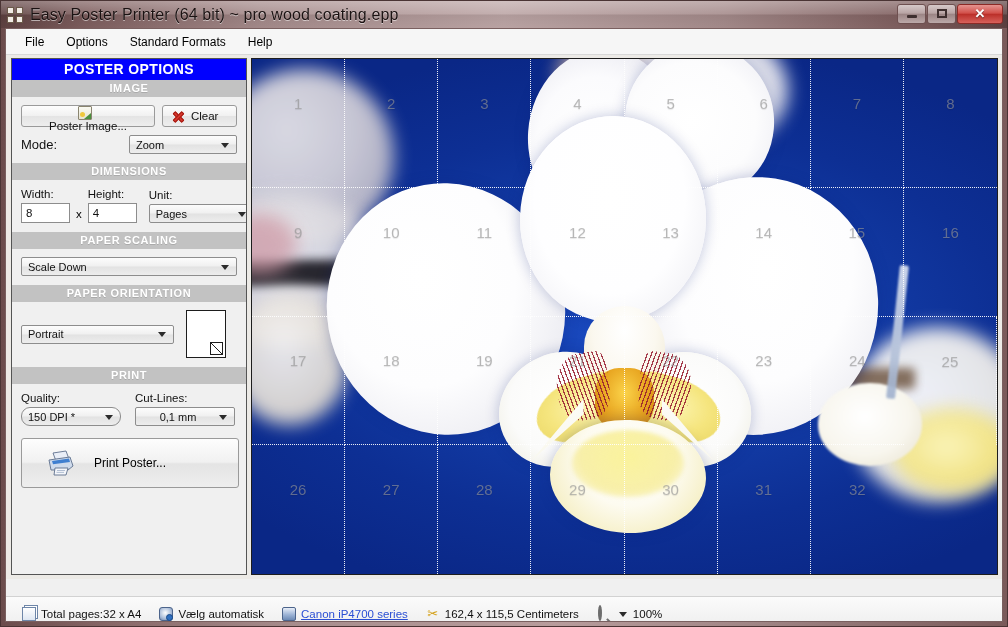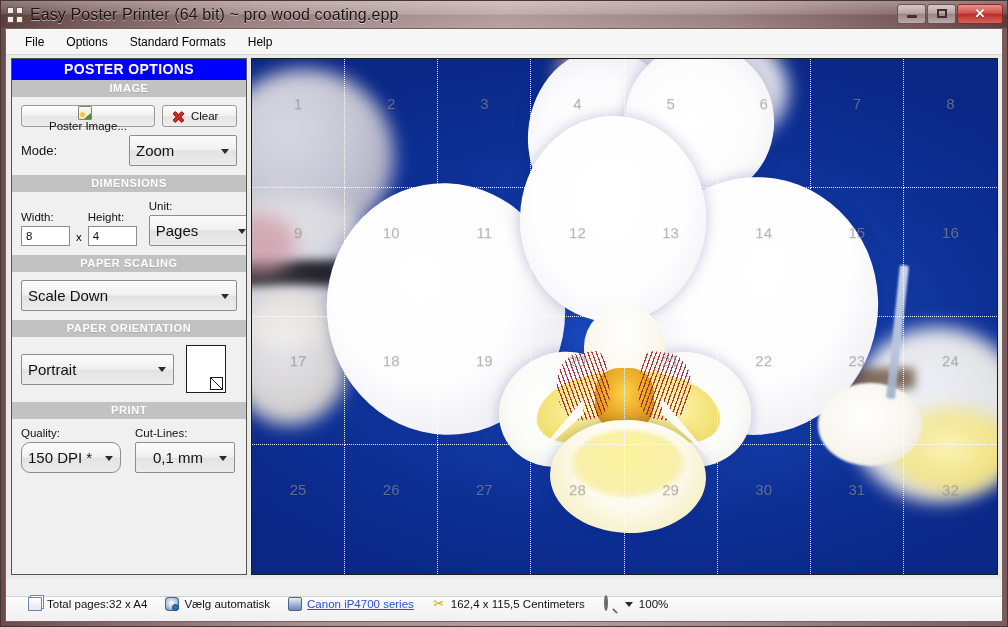--- a/index.html
+++ b/index.html
@@ -261,29 +261,29 @@
 
   
   .lbl {
     font-size: 13px;
     color: #111;
   }
   .field-label { font-size: 11.5px; color: #111; display: block; margin-bottom: 3px; }
 
   .select {
     position: relative;
-    height: 31px;
+    height: 19px;
     box-sizing: border-box;
     background: linear-gradient(to bottom, #fcfcfc 0%, #f0f0f0 48%, #e2e2e2 52%, #ededed 100%);
     border: 1px solid #8d8d8d;
     border-radius: 2px;
     display: flex;
     align-items: center;
     padding: 0 20px 0 6px;
-    font-size: 15px;
+    font-size: 11px;
     color: #111;
     cursor: default;
     white-space: nowrap;
     overflow: hidden;
   }
   .select::after {
     content: "";
     position: absolute;
     right: 7px; top: 50%;
     margin-top: -2px;
@@ -419,22 +419,22 @@
     user-select: none;
   }
 
   
   #status-bar {
     flex: 0 0 24px;
     height: 24px;
     background: linear-gradient(to bottom, #fbfbfb 0%, #f1f1f1 100%);
     border-top: 1px solid #d2d2d2;
     display: flex;
-    align-items: flex-start;
-    padding-left: 22px;
+    align-items: flex-end;
+    padding-left: 16px;
     font-size: 11.5px;
     color: #111;
     margin-top: 17px;
   }
   .status-seg {
     display: flex;
     align-items: center;
     margin-right: 18px;
     white-space: nowrap;
   }
@@ -620,20 +620,31 @@
                 <div class="select" id="quality-select">
                   <span>150 DPI *</span>
                 </div>
               </div>
               <div style="margin-left:14px;">
                 <span class="field-label">Cut-Lines:</span>
                 <div class="select" id="cutlines-select" style="margin-left:0;">
                   <span>0,1 mm</span>
                 </div>
               </div>
+            </div>
+            <div id="btn-print-poster">
+              <svg id="printer-icon" viewBox="0 0 30 26">
+                <path d="M7 3 L20 1 L23 9 L10 11 Z" fill="#e9eef7" stroke="#5d6f8c" stroke-width="0.9"></path>
+                <path d="M3 10 L24 7 L27 16 L22 20 L5 20 Z" fill="#cfdbec" stroke="#5d6f8c" stroke-width="0.9"></path>
+                <path d="M6 11 L23 8.6 L24 12 L7 14.3 Z" fill="#3f7fd0"></path>
+                <path d="M9 18 L22 18 L20 25 L8 25 Z" fill="#f4f6fa" stroke="#5d6f8c" stroke-width="0.9"></path>
+                <path d="M11 20.5 L19 20.5" stroke="#9fb0c8" stroke-width="0.8"></path>
+                <path d="M10.5 22.4 L18 22.4" stroke="#9fb0c8" stroke-width="0.8"></path>
+              </svg>
+              <span>Print Poster...</span>
             </div>
           </div>
 
           <div id="sidebar-filler"></div>
         </div>
       </div>
 
       <div id="preview-wrap">
         <div id="preview-canvas">
 
@@ -752,23 +763,20 @@
               <div class="page-cell">
                 <span class="page-num">17</span>
               </div>
               <div class="page-cell">
                 <span class="page-num">18</span>
               </div>
               <div class="page-cell">
                 <span class="page-num">19</span>
               </div>
               <div class="page-cell">
-                <span class="page-num">20</span>
-              </div>
-              <div class="page-cell">
                 <span class="page-num">21</span>
               </div>
               <div class="page-cell">
                 <span class="page-num">22</span>
               </div>
               <div class="page-cell">
                 <span class="page-num">23</span>
               </div>
               <div class="page-cell last-col">
                 <span class="page-num">24</span>

